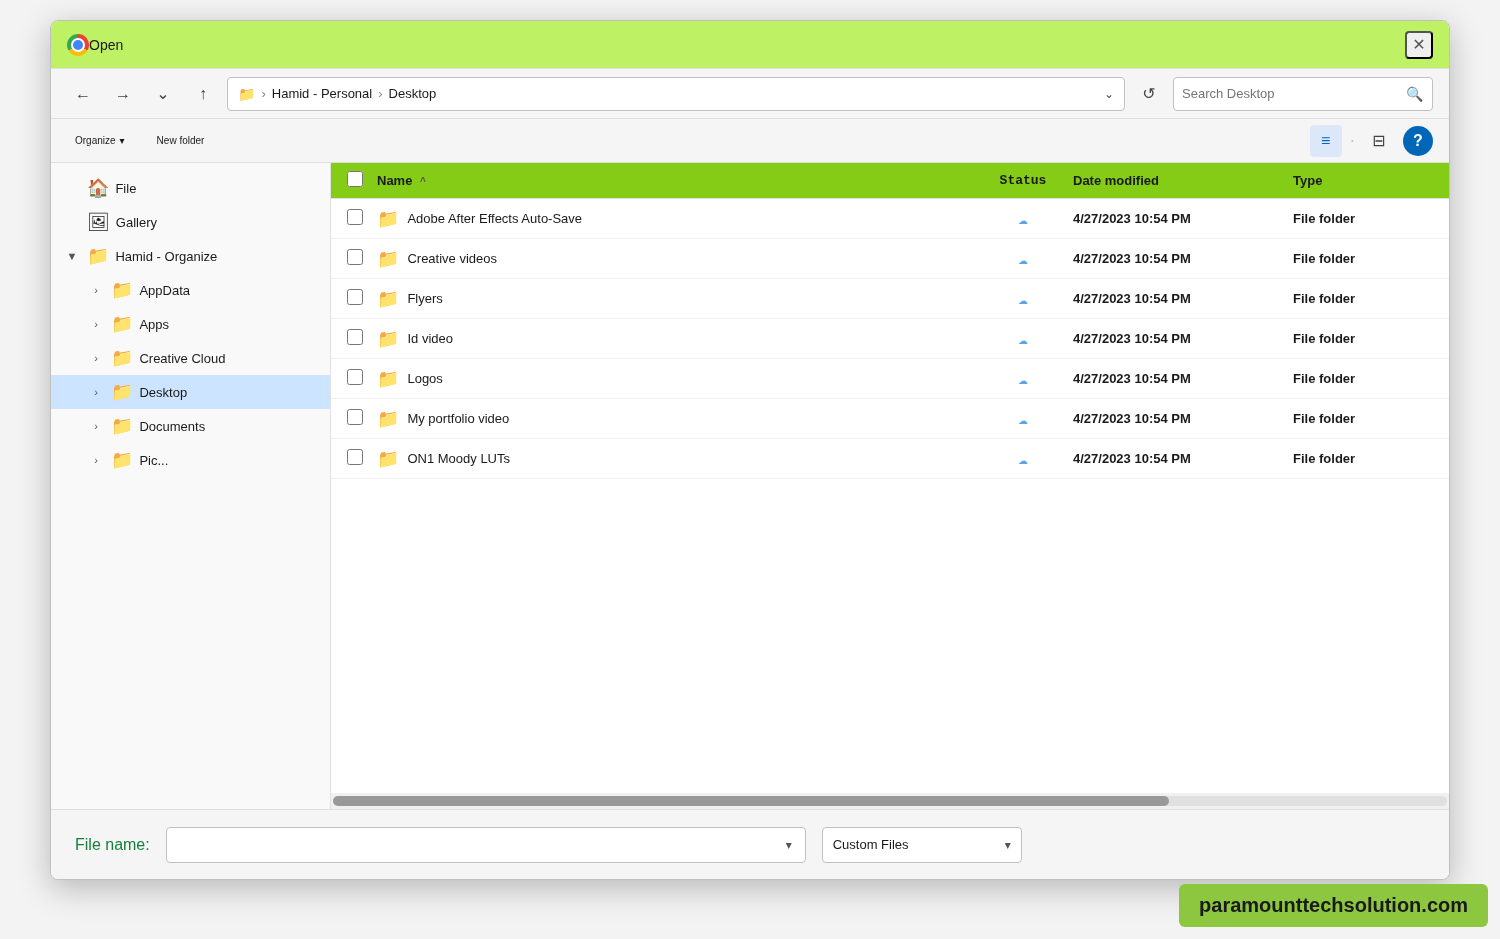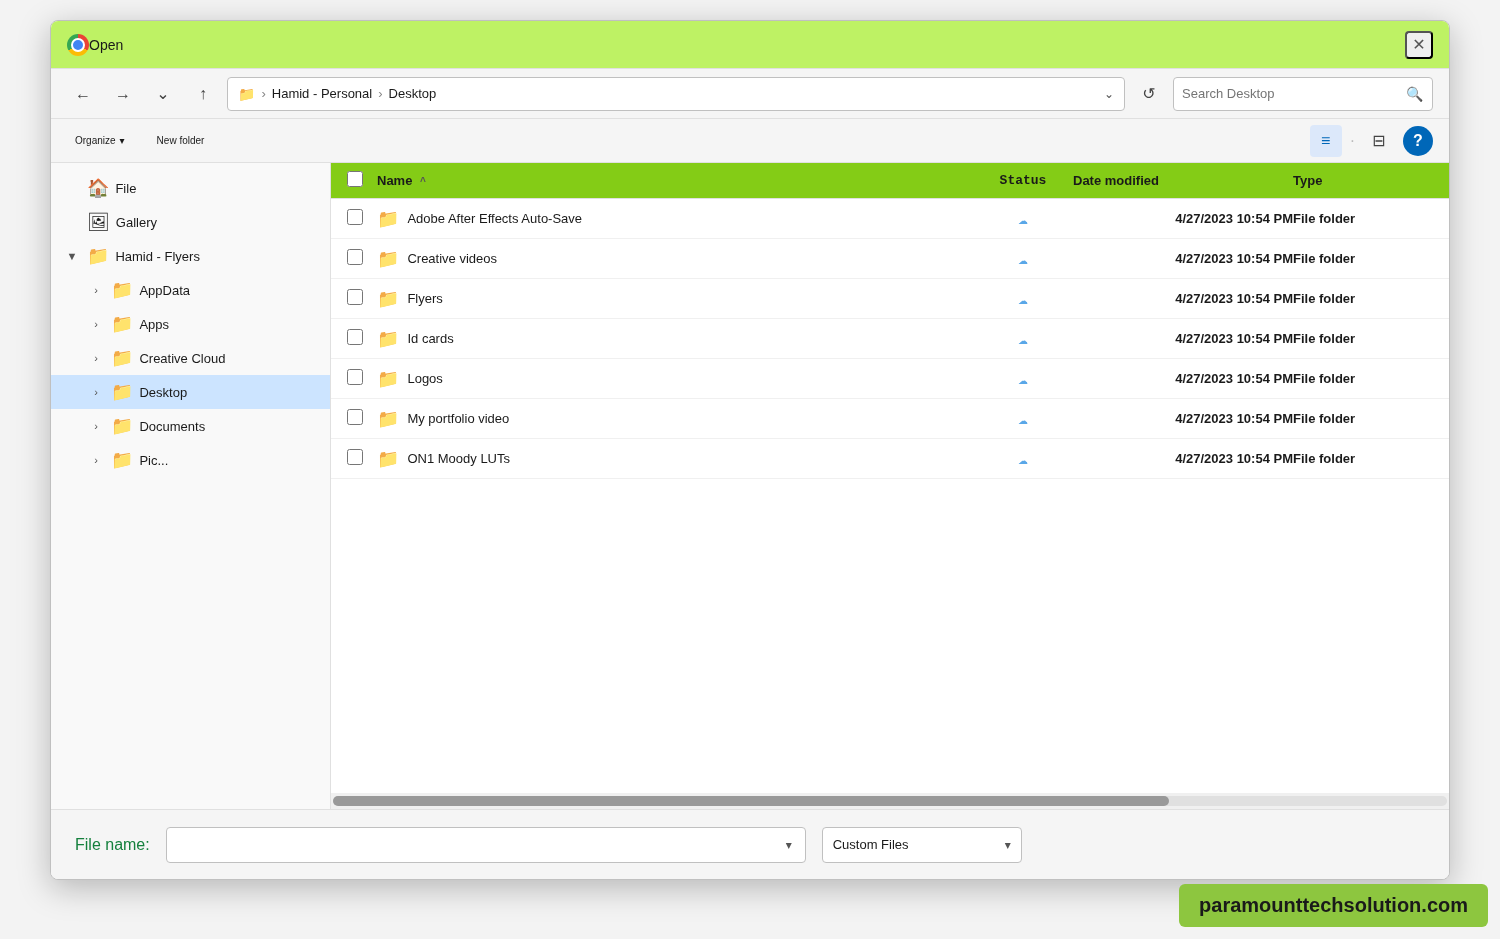--- a/index.html
+++ b/index.html
@@ -343,21 +343,20 @@
       text-align: center;
     }
     .cloud-icon {
       color: #5aa7e8;
       font-size: 16px;
     }
     .file-row .col-date {
       width: 220px;
       font-size: 13px;
       color: #1a1a1a;
-      text-align: right;
     }
     .file-row .col-type {
       width: 140px;
       font-size: 13px;
       color: #1a1a1a;
     }
 
     
     .hscroll-area {
       height: 16px;
@@ -545,21 +544,21 @@
 
       <div class="sidebar-item">
         <span class="sidebar-expand"></span>
         <span class="sidebar-folder-icon">🖼</span>
         <span class="sidebar-label">Gallery</span>
       </div>
 
       <div class="sidebar-item">
         <span class="sidebar-expand" style="font-size:11px;">▼</span>
         <span class="sidebar-folder-icon">📁</span>
-        <span class="sidebar-label">Hamid - Flyers</span>
+        <span class="sidebar-label">Hamid - Organize</span>
       </div>
 
       <div class="sidebar-item" style="padding-left: 36px;">
         <span class="sidebar-expand" style="font-size:11px;">›</span>
         <span class="sidebar-folder-icon">📁</span>
         <span class="sidebar-label">AppData</span>
       </div>
 
       <div class="sidebar-item" style="padding-left: 36px;">
         <span class="sidebar-expand" style="font-size:11px;">›</span>
@@ -649,21 +648,21 @@
       </div>
       <div class="col-date">4/27/2023 10:54 PM</div>
       <div class="col-type">File folder</div>
     </div>
           <div class="file-row">
       <div class="col-check">
         <input type="checkbox" style="width: 16px; height: 16px;">
       </div>
       <div class="col-name">
         <span class="file-folder-icon">📁</span>
-        <span>Id cards</span>
+        <span>Id video</span>
       </div>
       <div class="col-status">
         <span class="cloud-icon">☁</span>
       </div>
       <div class="col-date">4/27/2023 10:54 PM</div>
       <div class="col-type">File folder</div>
     </div>
           <div class="file-row">
       <div class="col-check">
         <input type="checkbox" style="width: 16px; height: 16px;">

